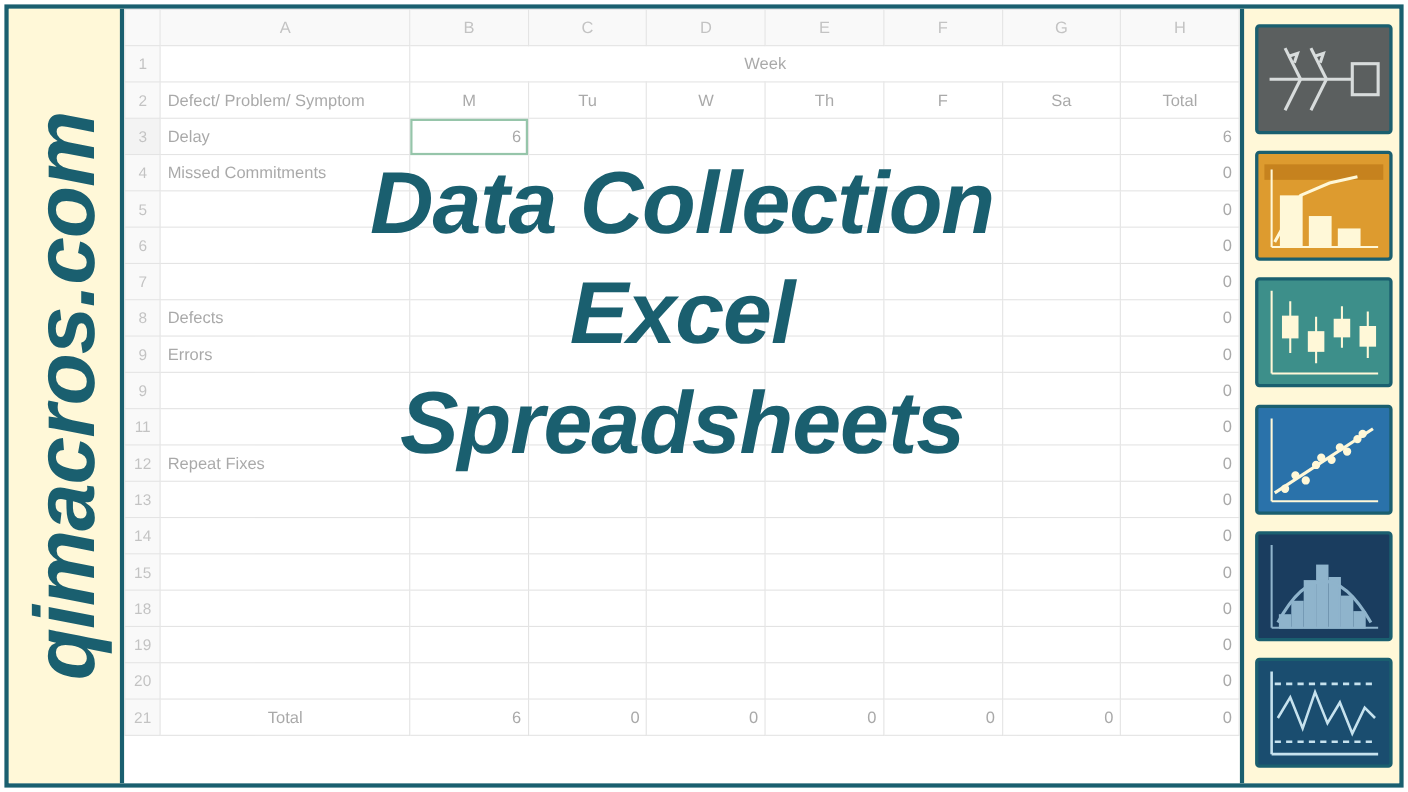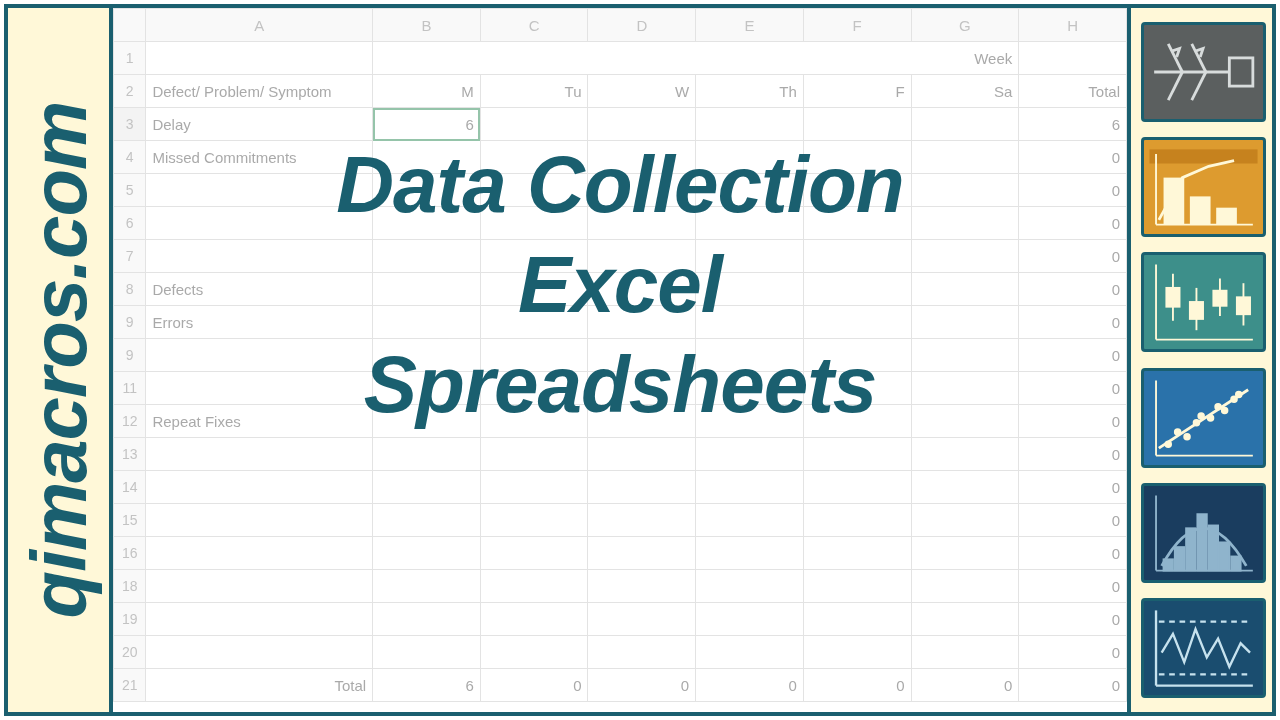--- a/index.html
+++ b/index.html
@@ -73,21 +73,21 @@
     background: #f4f4f4;
     color: #888;
     width: 28px;
     font-size: 14px;
   }
   table.grid .rowhead.sel { background: #e8e8e8; }
   .col-A { width: 200px; }
   .col-day { width: 95px; text-align: center; }
   .col-H { width: 95px; text-align: right; }
   .num { text-align: right; }
-  .center-txt { text-align: right; margin-top: 20px; }
+  .center-txt { text-align: center; margin-top: 20px; }
   .bold { font-weight: bold; }
   .selcell { outline: 2px solid #2e8b57; outline-offset: -2px; }
   
   .overlay-title {
     position: absolute;
     left: 0; right: 0;
     top: 95px;
     text-align: center;
     font-size: 80px;
     font-weight: bold;
@@ -306,31 +306,20 @@
               <td class="col-A"></td>
               <td class="col-day"></td>
               <td class="col-day"></td>
               <td class="col-day"></td>
               <td class="col-day"></td>
               <td class="col-day"></td>
               <td class="col-day"></td>
               <td class="col-H num">0</td>
             </tr>
             <tr>
-              <th class="rowhead">16</th>
-              <td class="col-A"></td>
-              <td class="col-day"></td>
-              <td class="col-day"></td>
-              <td class="col-day"></td>
-              <td class="col-day"></td>
-              <td class="col-day"></td>
-              <td class="col-day"></td>
-              <td class="col-H num">0</td>
-            </tr>
-            <tr>
               <th class="rowhead">18</th>
               <td class="col-A"></td>
               <td class="col-day"></td>
               <td class="col-day"></td>
               <td class="col-day"></td>
               <td class="col-day"></td>
               <td class="col-day"></td>
               <td class="col-day"></td>
               <td class="col-H num">0</td>
             </tr>

